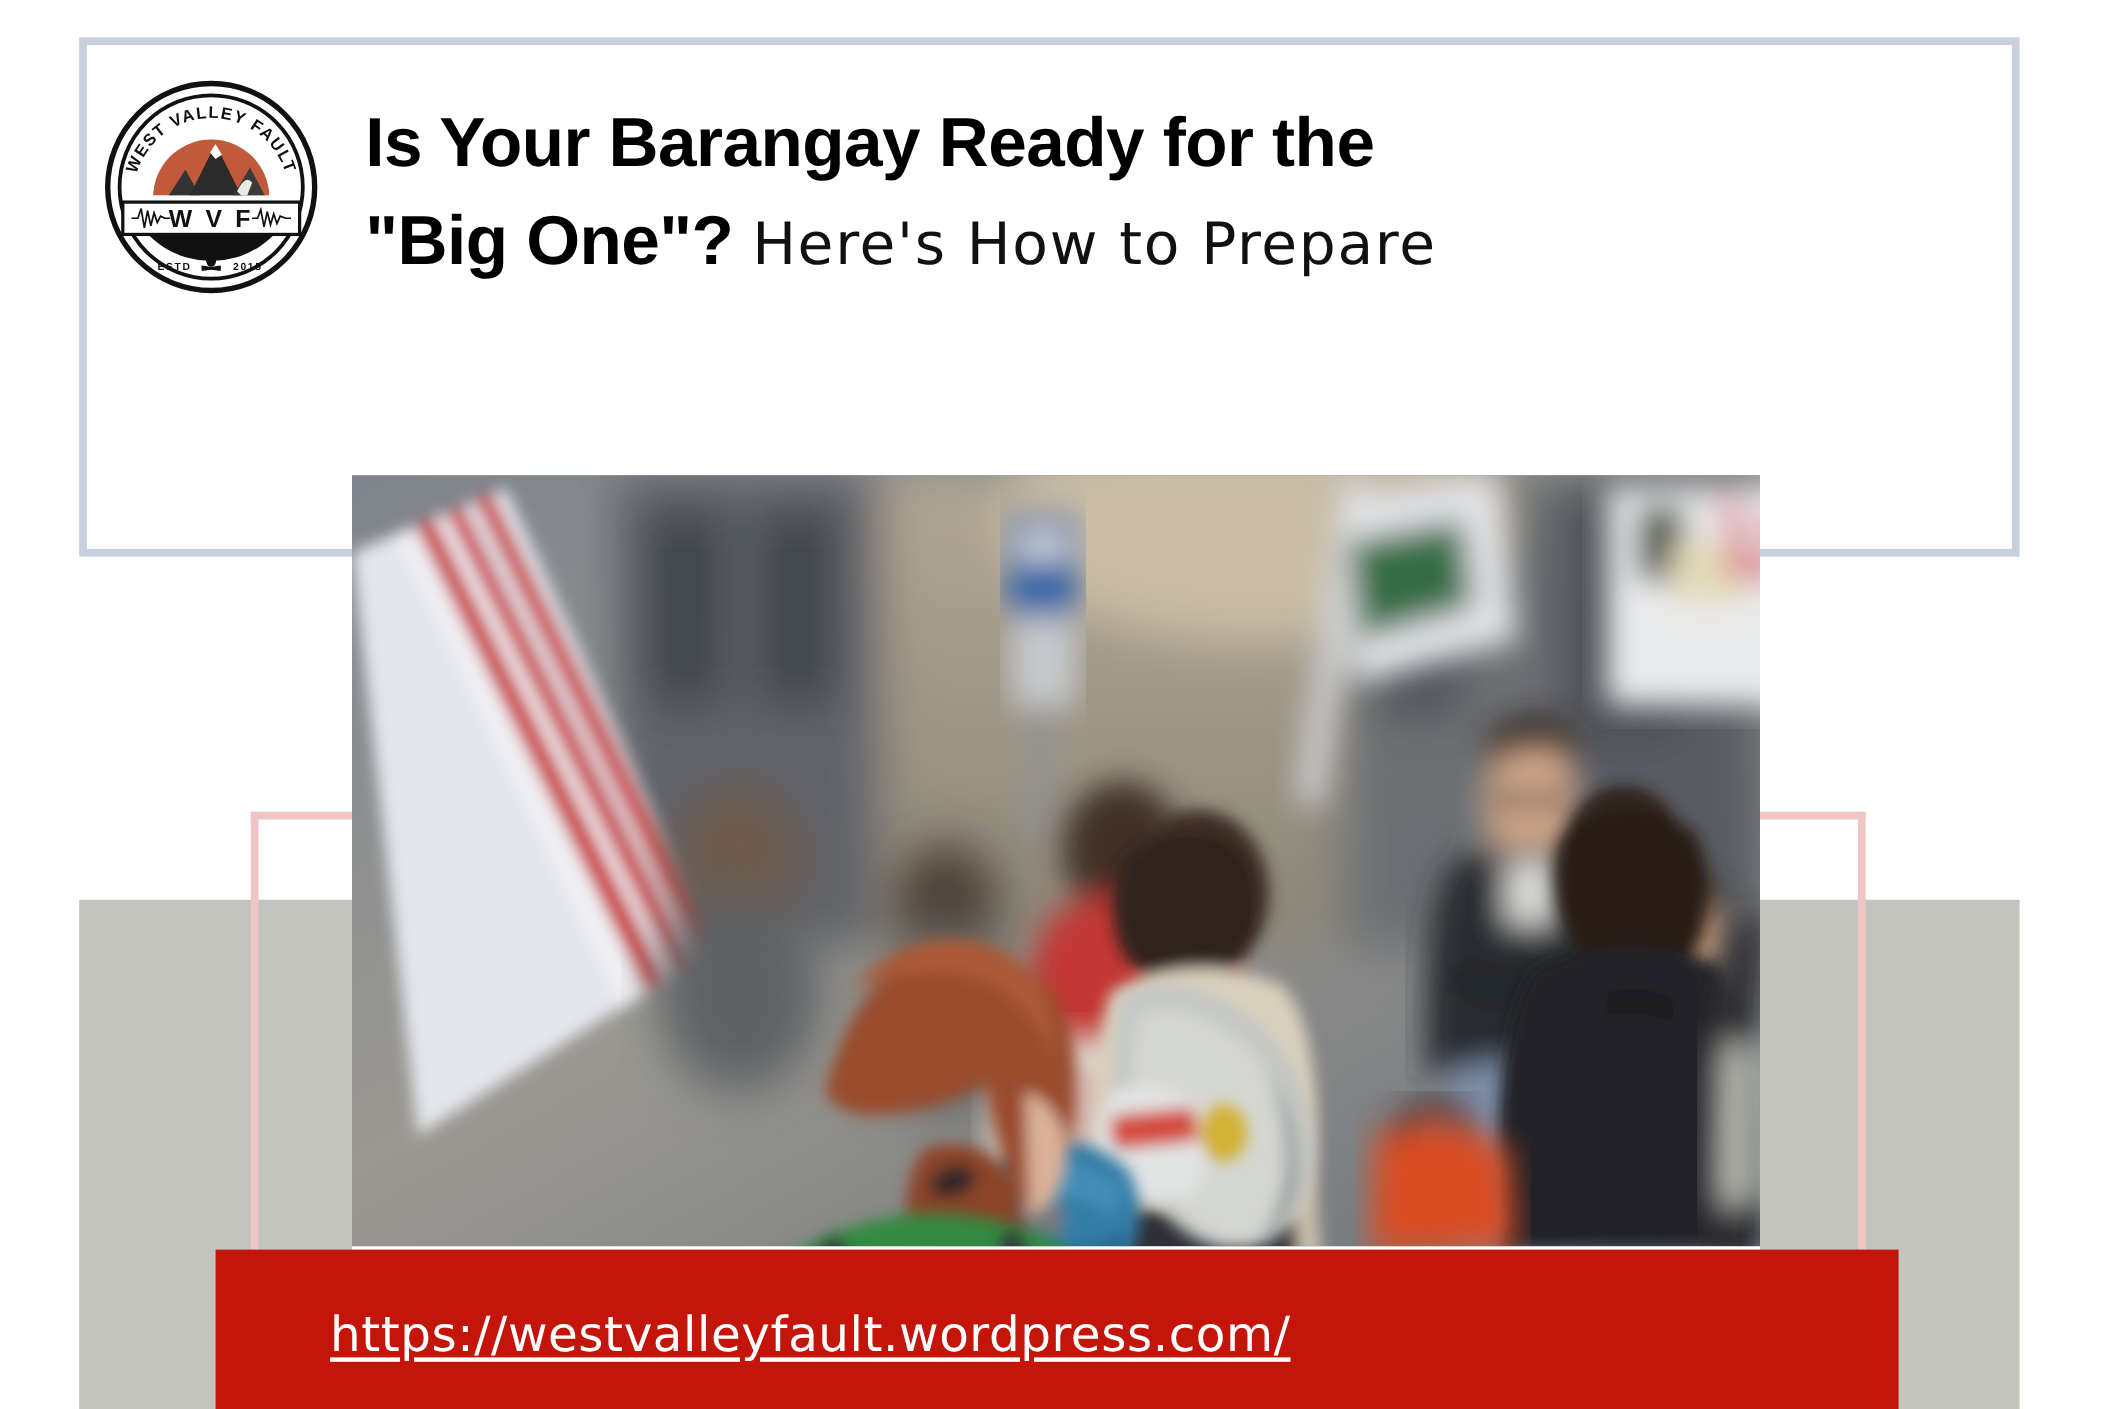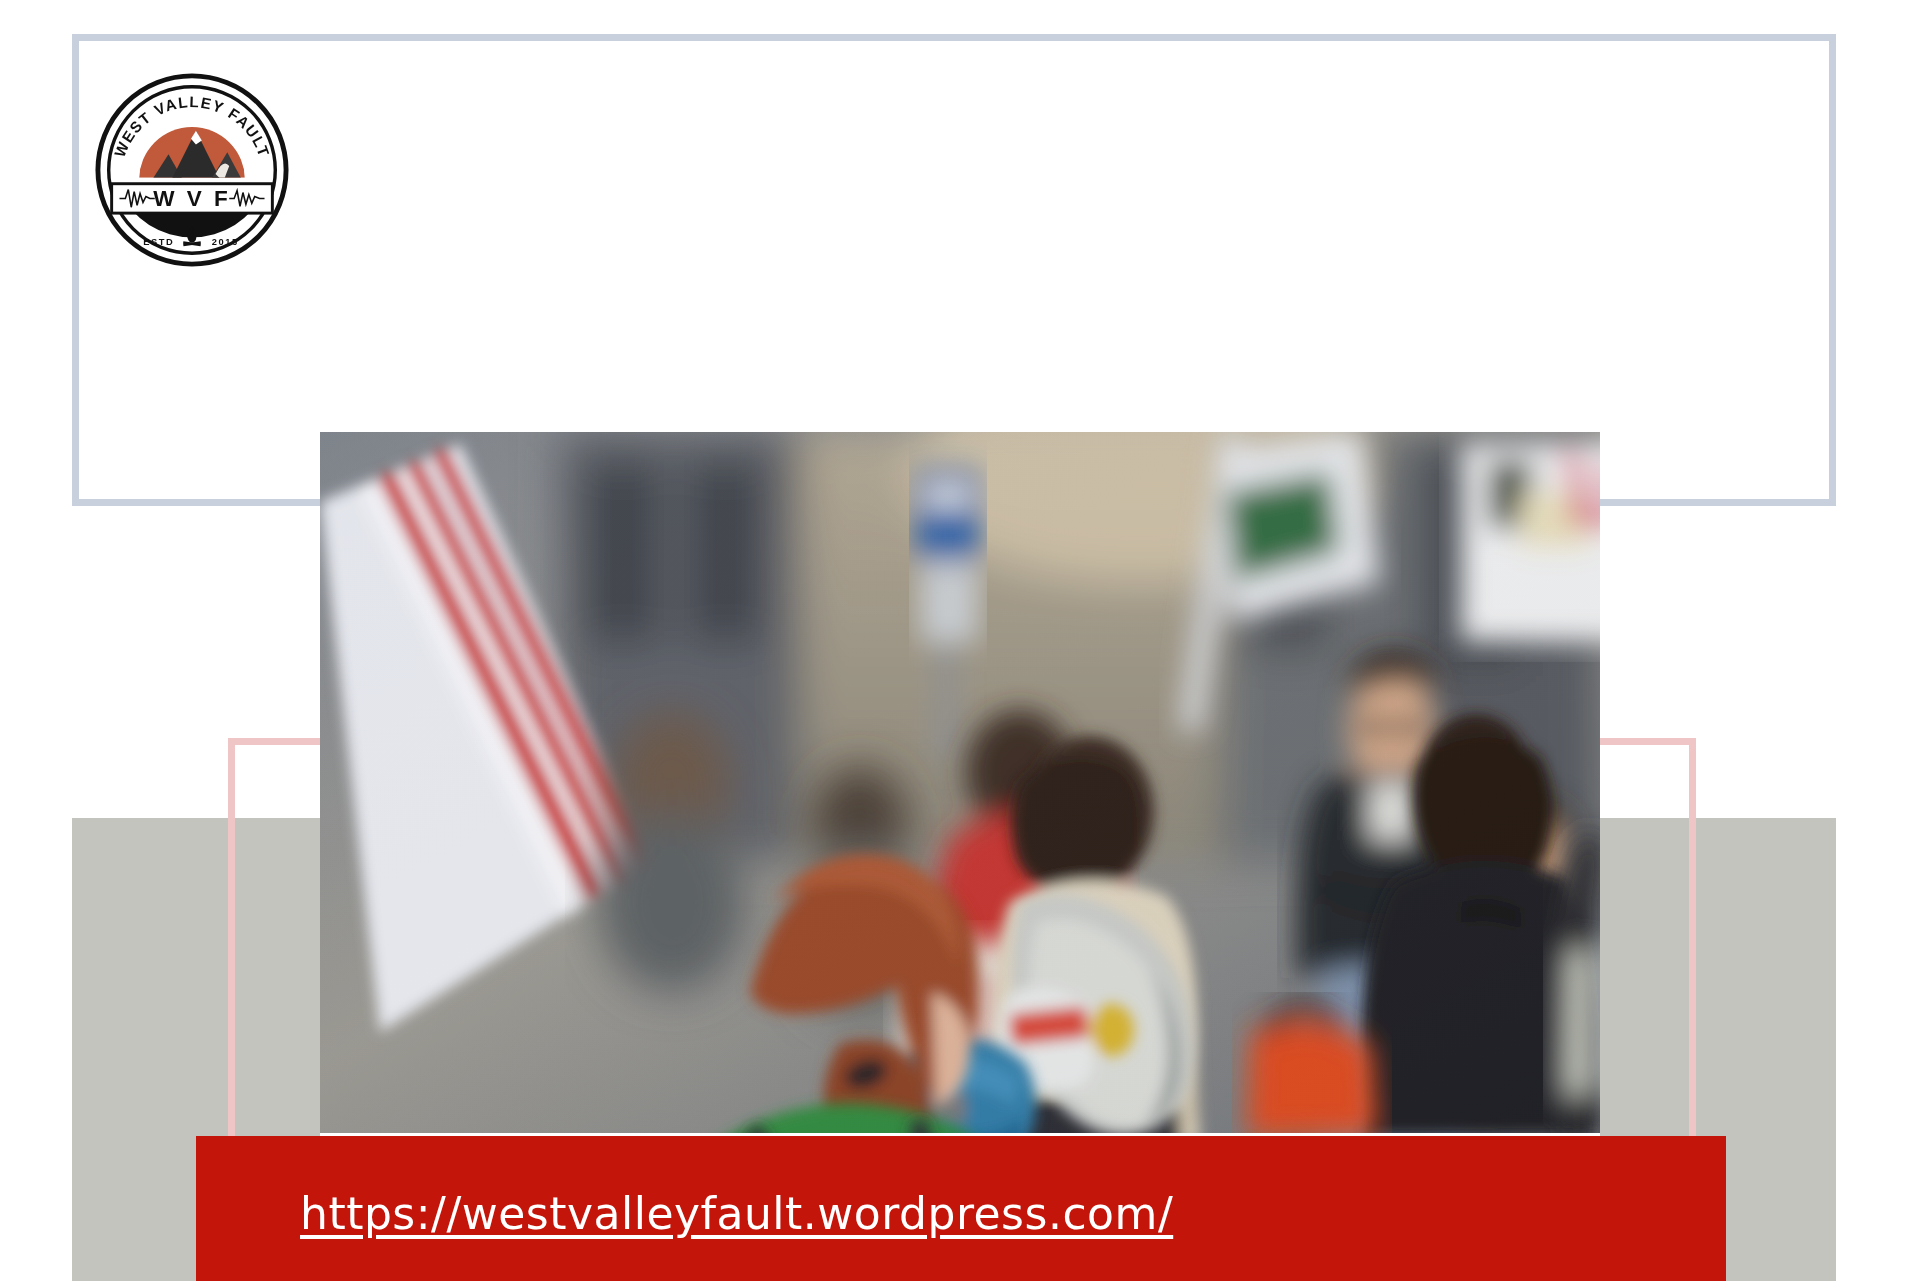--- a/index.html
+++ b/index.html
@@ -137,20 +137,27 @@
 
         <g>
           <path d="M 100,158 q -7,8 -4,13 q 1,3 4,3 q 3,0 4,-3 q 2,-5 -4,-13 z" fill="#111"></path>
           <path d="M 100,163 q -4,5 -2,8 q 1,2 2,2 q 2,0 2,-2 q 1,-3 -2,-8 z" fill="#111"></path>
           <rect x="91" y="174" width="18" height="2.6" fill="#111" transform="rotate(8 100 175)"></rect>
           <rect x="91" y="174" width="18" height="2.6" fill="#111" transform="rotate(-8 100 175)"></rect>
         </g>
       </svg>
     </div>
 
+    <div class="headline">
+      <div class="hl-line">Is Your Barangay Ready for the</div>
+      <div class="hl-line">
+        <span>"Big One"?</span>
+        <span class="hl-sub">Here's How to Prepare</span>
+      </div>
+    </div>
   </div>
 
   <div class="photo-wrap">
     <div class="photo">
       <svg viewBox="0 0 1280 701" xmlns="http://www.w3.org/2000/svg" preserveAspectRatio="none">
         <defs>
           <filter id="blurS">
               <feGaussianBlur stdDeviation="7"></feGaussianBlur>
             </filter>
           <filter id="blurM">

